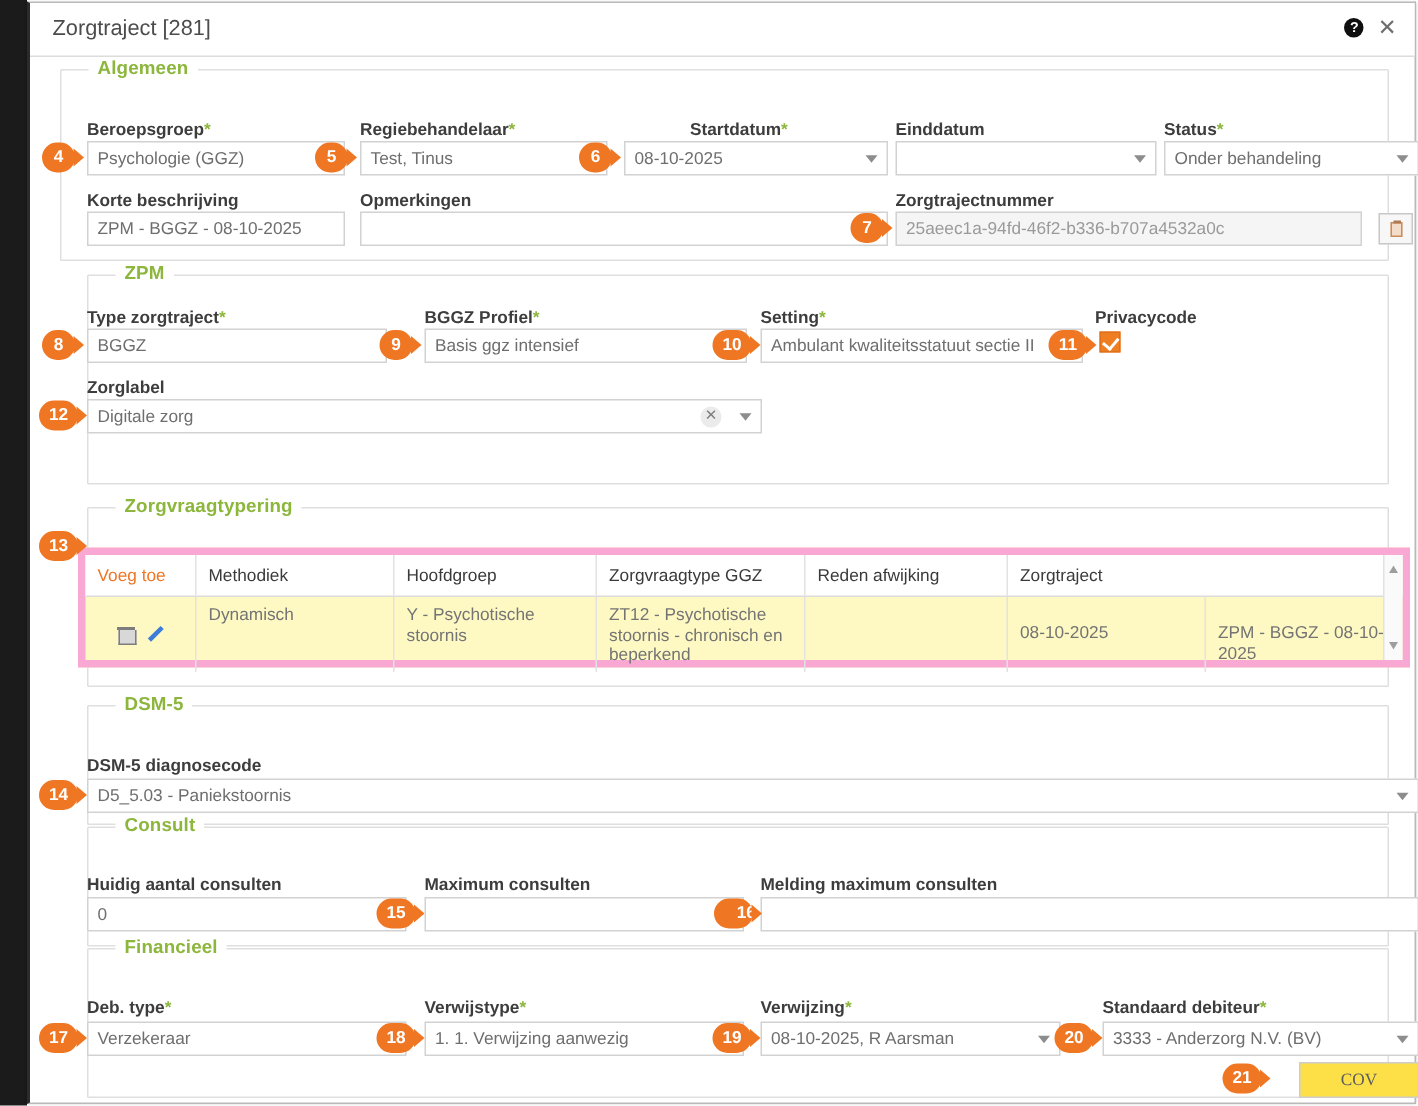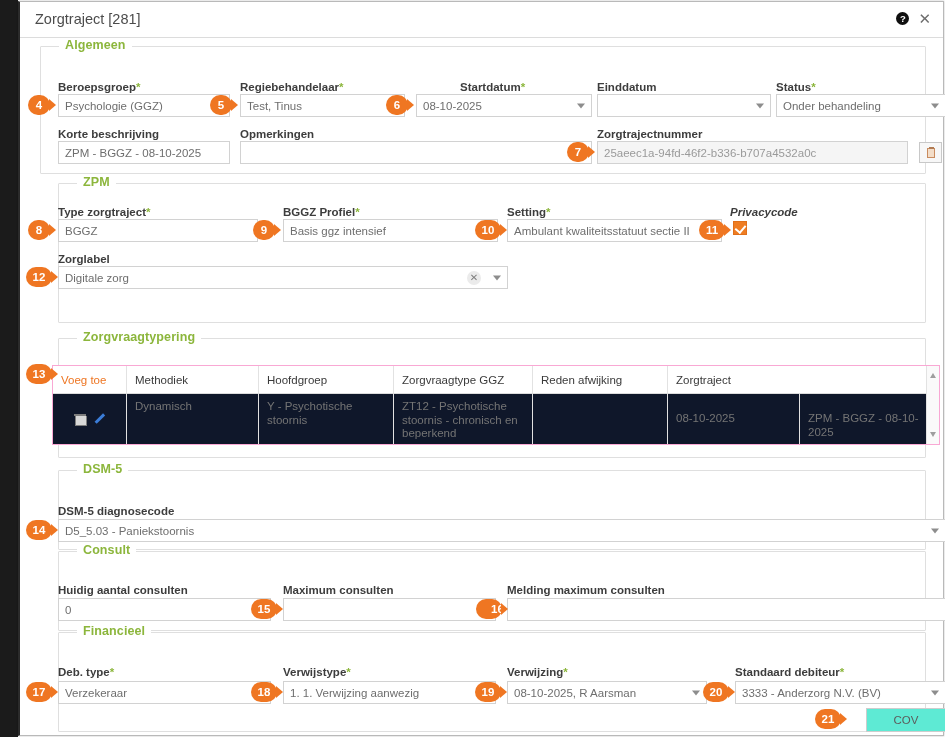--- a/index.html
+++ b/index.html
@@ -128,22 +128,22 @@
   .cbx:after {
     content: "";
     position: absolute; left: 3px; top: 1px;
     width: 5px; height: 8px;
     border-right: 2px solid #fff; border-bottom: 2px solid #fff;
     transform: rotate(40deg);
   }
   
   .tbl {
     position: absolute;
-    border: 1px solid #f9a8d4;
-    background: #0f172a;
+    border: 5px solid #f9a8d4;
+    background: #fef9c3;
     font-size: 11.5px;
   }
   .tbl .thead {
     display: flex; height: 28px;
     border-bottom: 1px solid #dcdcdc;
     background: #fff;
   }
   .tbl .th {
     border-right: 1px solid #e2e2e2;
     display: flex; align-items: center;
@@ -197,24 +197,25 @@
     width: 0; height: 0;
     border-left: 3.5px solid transparent;
     border-right: 3.5px solid transparent;
   }
   .vscroll .up { top: 7px; border-bottom: 5px solid #9e9e9e; }
   .vscroll .dn { bottom: 7px; border-top: 5px solid #9e9e9e; }
   
   .btn-cov {
     position: absolute;
     height: 24px; width: 80px;
-    border: 1px solid #cdcdcd; background: #5eead4;
+    border: 1px solid #cdcdcd; background: #fde047;
     color: #5c5c5c; font-size: 11.5px;
     display: flex; align-items: center; justify-content: center;
     cursor: pointer;
+    font-family: Liberation Serif, serif;
   }
   
   .callout {
     position: absolute;
     height: 20px;
     background: #ef7622;
     border-radius: 10px;
     color: #fff;
     font-size: 11.5px; font-weight: bold;
     display: flex; align-items: center; justify-content: center;
@@ -312,21 +313,21 @@
     <div class="lbl" style="left:263px; top:168px;"><span>BGGZ Profiel</span><span class="req">*</span></div>
     <div class="fld" style="left:263px; top:181px; width:215px;">
         <span>Basis ggz intensief</span>
       </div>
 
     <div class="lbl" style="left:487px; top:168px;"><span>Setting</span><span class="req">*</span></div>
     <div class="fld" style="left:487px; top:181px; width:215px;">
         <span>Ambulant kwaliteitsstatuut sectie II</span>
       </div>
 
-    <div class="lbl" style="left:710px; top:168px;font-style:italic;">Privacycode</div>
+    <div class="lbl" style="left:710px; top:168px;">Privacycode</div>
     <div class="cbx" style="left:713px; top:183px;"></div>
 
     <div class="lbl" style="left:38px; top:215px;">Zorglabel</div>
     <div class="fld" style="left:38px; top:228px; width:450px;">
       <span>Digitale zorg</span>
       <span class="clear">✕</span>
       <span class="caret"></span>
     </div>
 
     <div class="group" style="left:38px; top:300px; width:868px; height:120px;">
@@ -419,21 +420,21 @@
     <div class="callout w1" style="left:190px; top:57px;">5</div>
     <div class="callout w1" style="left:366px; top:57px;">6</div>
     <div class="callout w1" style="left:547px; top:104px;">7</div>
 
     <div class="callout w1" style="left:8px;   top:182px;">8</div>
     <div class="callout w1" style="left:233px; top:182px;">9</div>
     <div class="callout w2" style="left:455px; top:182px;">10</div>
     <div class="callout w2" style="left:679px; top:182px;">11</div>
     <div class="callout w2" style="left:6px;   top:229px;">12</div>
 
-    <div class="callout w2" style="left:6px;   top:326px;">13</div>
+    <div class="callout w2" style="left:6px;   top:316px;">13</div>
     <div class="callout w2" style="left:6px;   top:482px;">14</div>
     <div class="callout w2" style="left:231px; top:561px;">15</div>
     <div class="callout w2" style="left:456px; top:561px;padding-left:19px;">16</div>
 
     <div class="callout w2" style="left:6px;   top:644px;">17</div>
     <div class="callout w2" style="left:231px; top:644px;">18</div>
     <div class="callout w2" style="left:455px; top:644px;">19</div>
     <div class="callout w2" style="left:683px; top:644px;">20</div>
     <div class="callout w2" style="left:795px; top:671px;">21</div>
 

